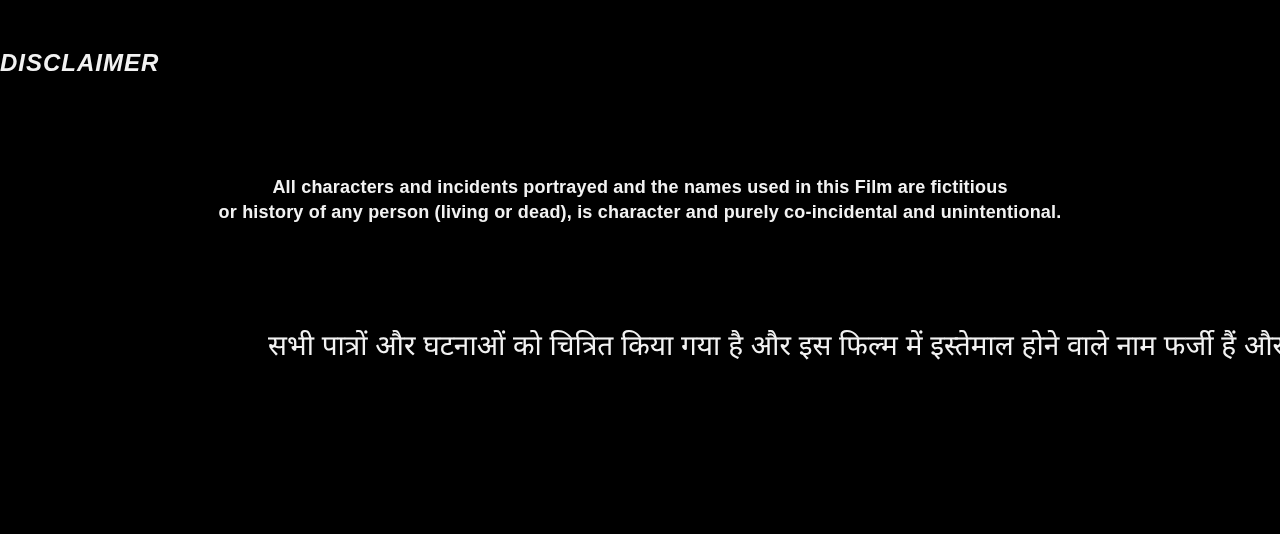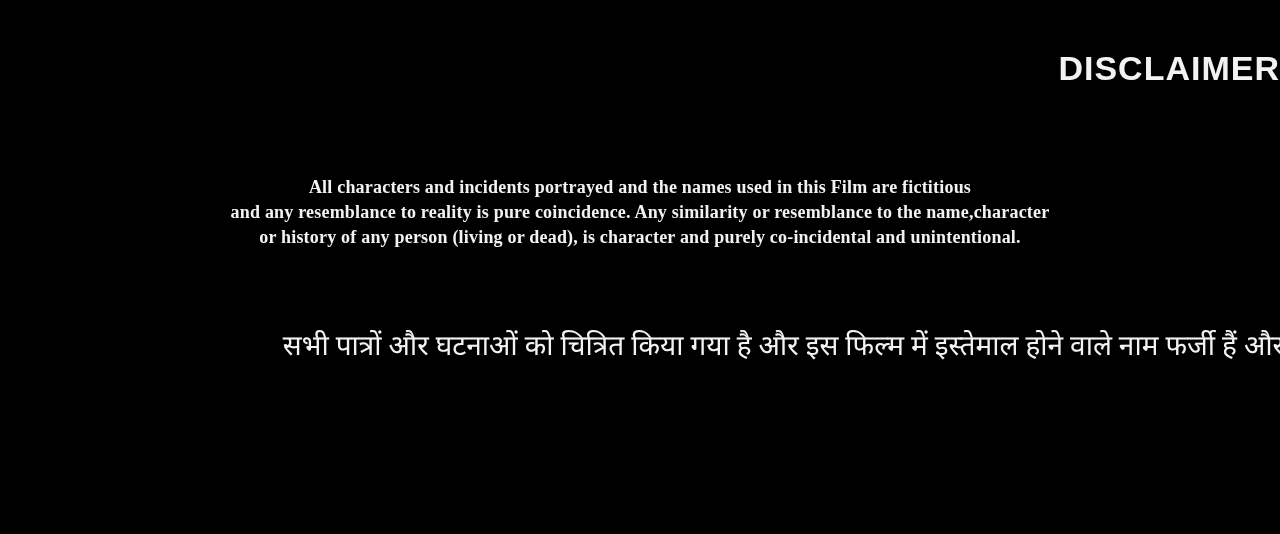--- a/index.html
+++ b/index.html
@@ -17,24 +17,25 @@
     width: 1280px;
     height: 534px;
     background: #000000;
     color: #f2f2f2;
   }
   .title {
     position: absolute;
     top: 49px;
     left: 0;
     width: 100%;
-    text-align: right;
-    font-size: 34px;
+    text-align: left;
+    font-size: 24px;
     font-weight: bold;
     letter-spacing: 1px;
+    font-style: italic;
   }
   .english-block {
     position: absolute;
     top: 175px;
     left: 0;
     width: 100%;
     text-align: center;
     font-size: 18px;
     font-weight: bold;
     line-height: 25px;
@@ -45,33 +46,31 @@
     top: 330px;
     left: 4px;
     width: 100%;
     text-align: right;
     font-size: 28px;
     font-weight: normal;
     line-height: 31px;
   }
   .line {
     white-space: nowrap;
-    font-family: Liberation Serif, serif;
   }
 </style>
 </head>
 <body>
 
 <div class="frame" style="background: rgb(0, 0, 0); color: rgb(242, 242, 242);">
 
   <div class="title">DISCLAIMER</div>
 
   <div class="english-block">
     <div class="line">All characters and incidents portrayed and the names used in this Film are fictitious</div>
-    <div class="line">and any resemblance to reality is pure coincidence. Any similarity or resemblance to the name,character</div>
     <div class="line">or history of any person (living or dead), is character and purely co-incidental and unintentional.</div>
   </div>
 
   <div class="hindi-block">
     <div class="line">सभी पात्रों और घटनाओं को चित्रित किया गया है और इस फिल्म में  इस्तेमाल होने वाले नाम फर्जी हैं और</div>
   </div>
 
 </div>
 
 </body></html>

